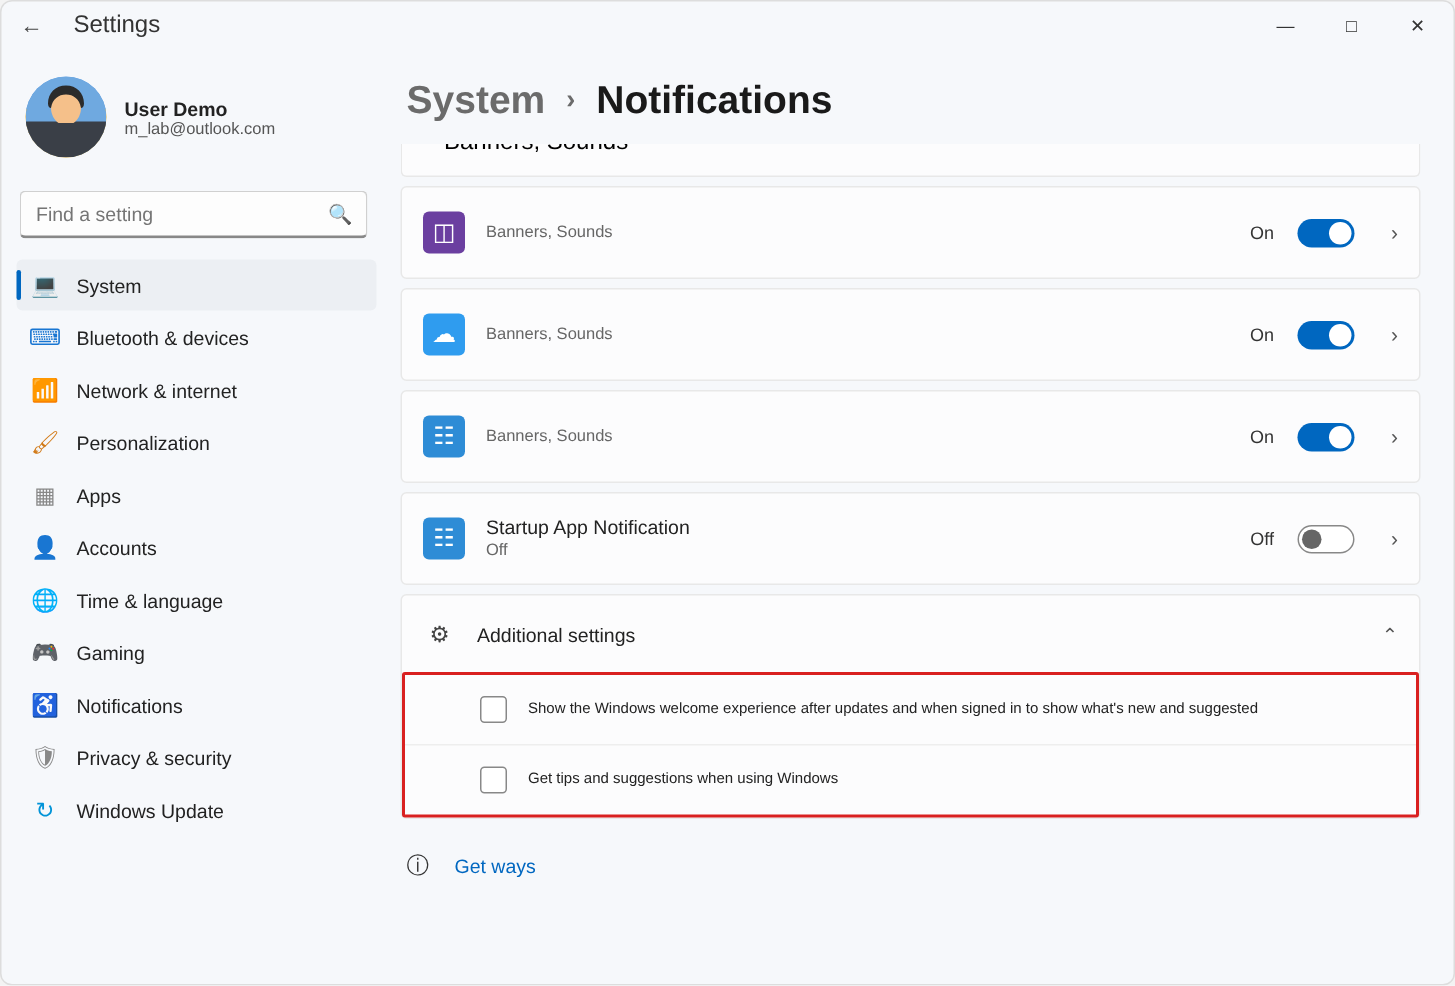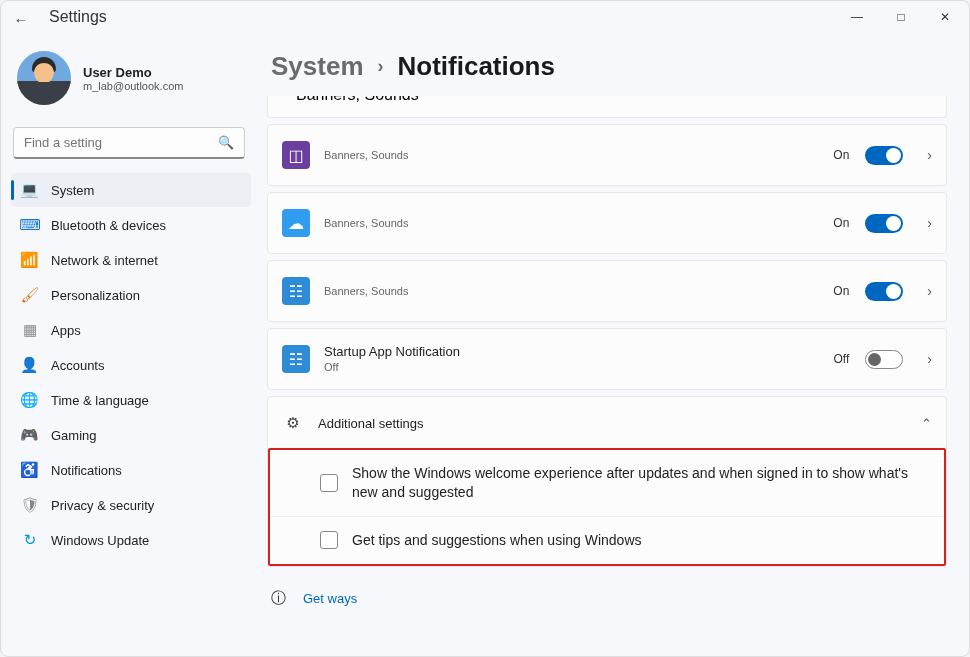--- a/index.html
+++ b/index.html
@@ -58,21 +58,21 @@
   
   .expander .hdr { display:flex; align-items:center; height:52px; padding:0 14px; gap:14px; cursor:pointer;}
   .expander .hdr .gicon { width:22px; display:flex; align-items:center; justify-content:center; font-size:15px; color:#444;}
   .expander .hdr .lbl { flex:1; font-size:13px; color:#222;}
   .expander .hdr .arrow { font-size:13px; color:#555;}
   
   .highlight { border:2px solid #d92020; border-radius:2px; margin-top:-1px; }
   .checkrow { display:flex; align-items:center; gap:14px; padding:14px 18px 14px 50px; border-top:1px solid #eee;}
   .checkrow:first-child { border-top:none;}
   .checkbox { width:18px; height:18px; border:1.5px solid #888; border-radius:3px; background:#fff; flex-shrink:0; cursor:pointer;}
-  .checkrow .clabel { font-size:14px; color:#222; line-height:1.35;}
+  .checkrow .clabel { font-size:10px; color:#222; line-height:1.35;}
   
   .links { margin-top:22px; display:flex; flex-direction:column; gap:12px; padding-left:4px;}
   .links a { display:flex; align-items:center; gap:14px; font-size:13px; color:#0067c0; text-decoration:none; cursor:pointer;}
   .links .licon { width:18px; font-size:15px; color:#333;}
   
   
   .ic-blue { background:#1a73e8; }
   .ic-purple { background:#6b3fa0; }
   .ic-sky { background:#2f9cef; border-radius:7px;}
   .ic-teal { background:#2e8cd6; }

